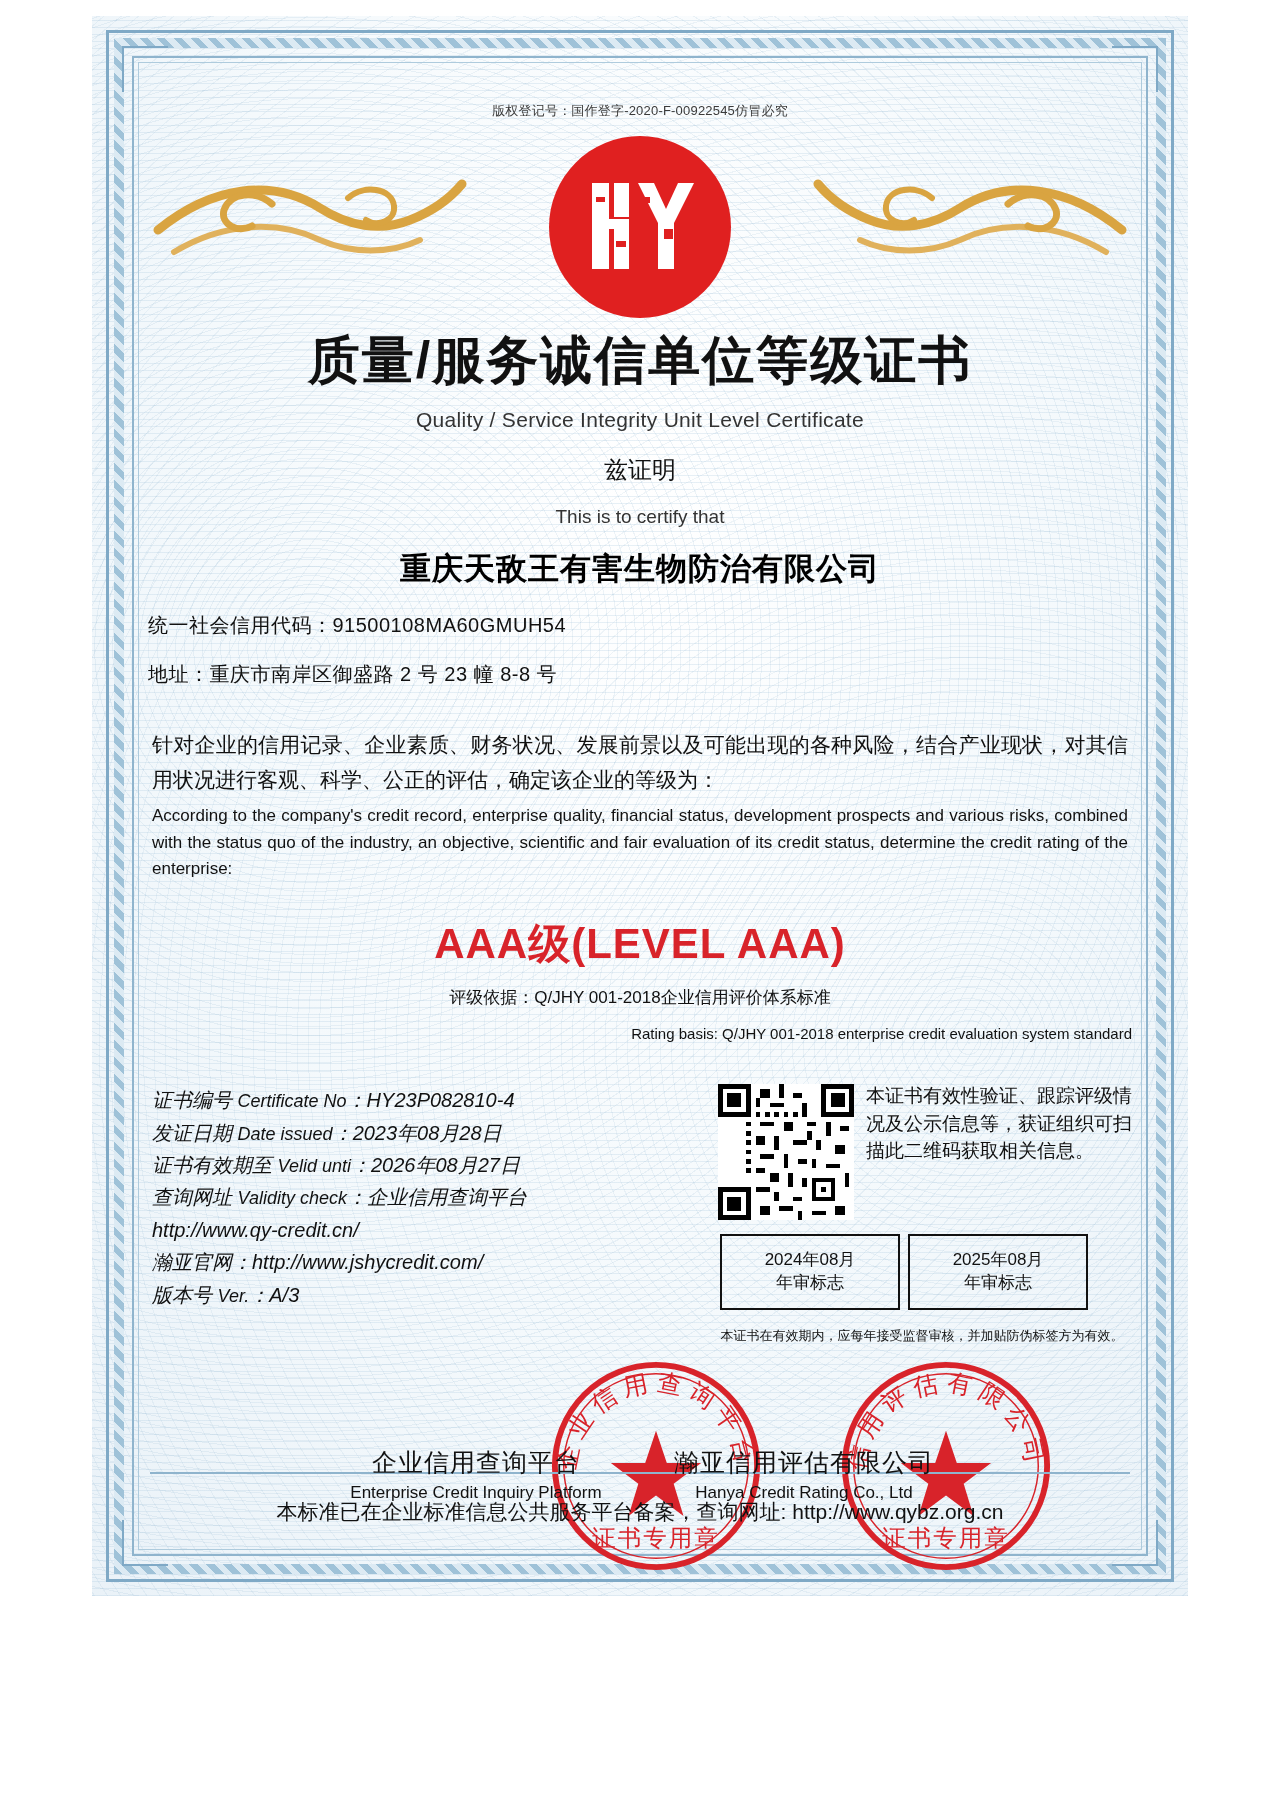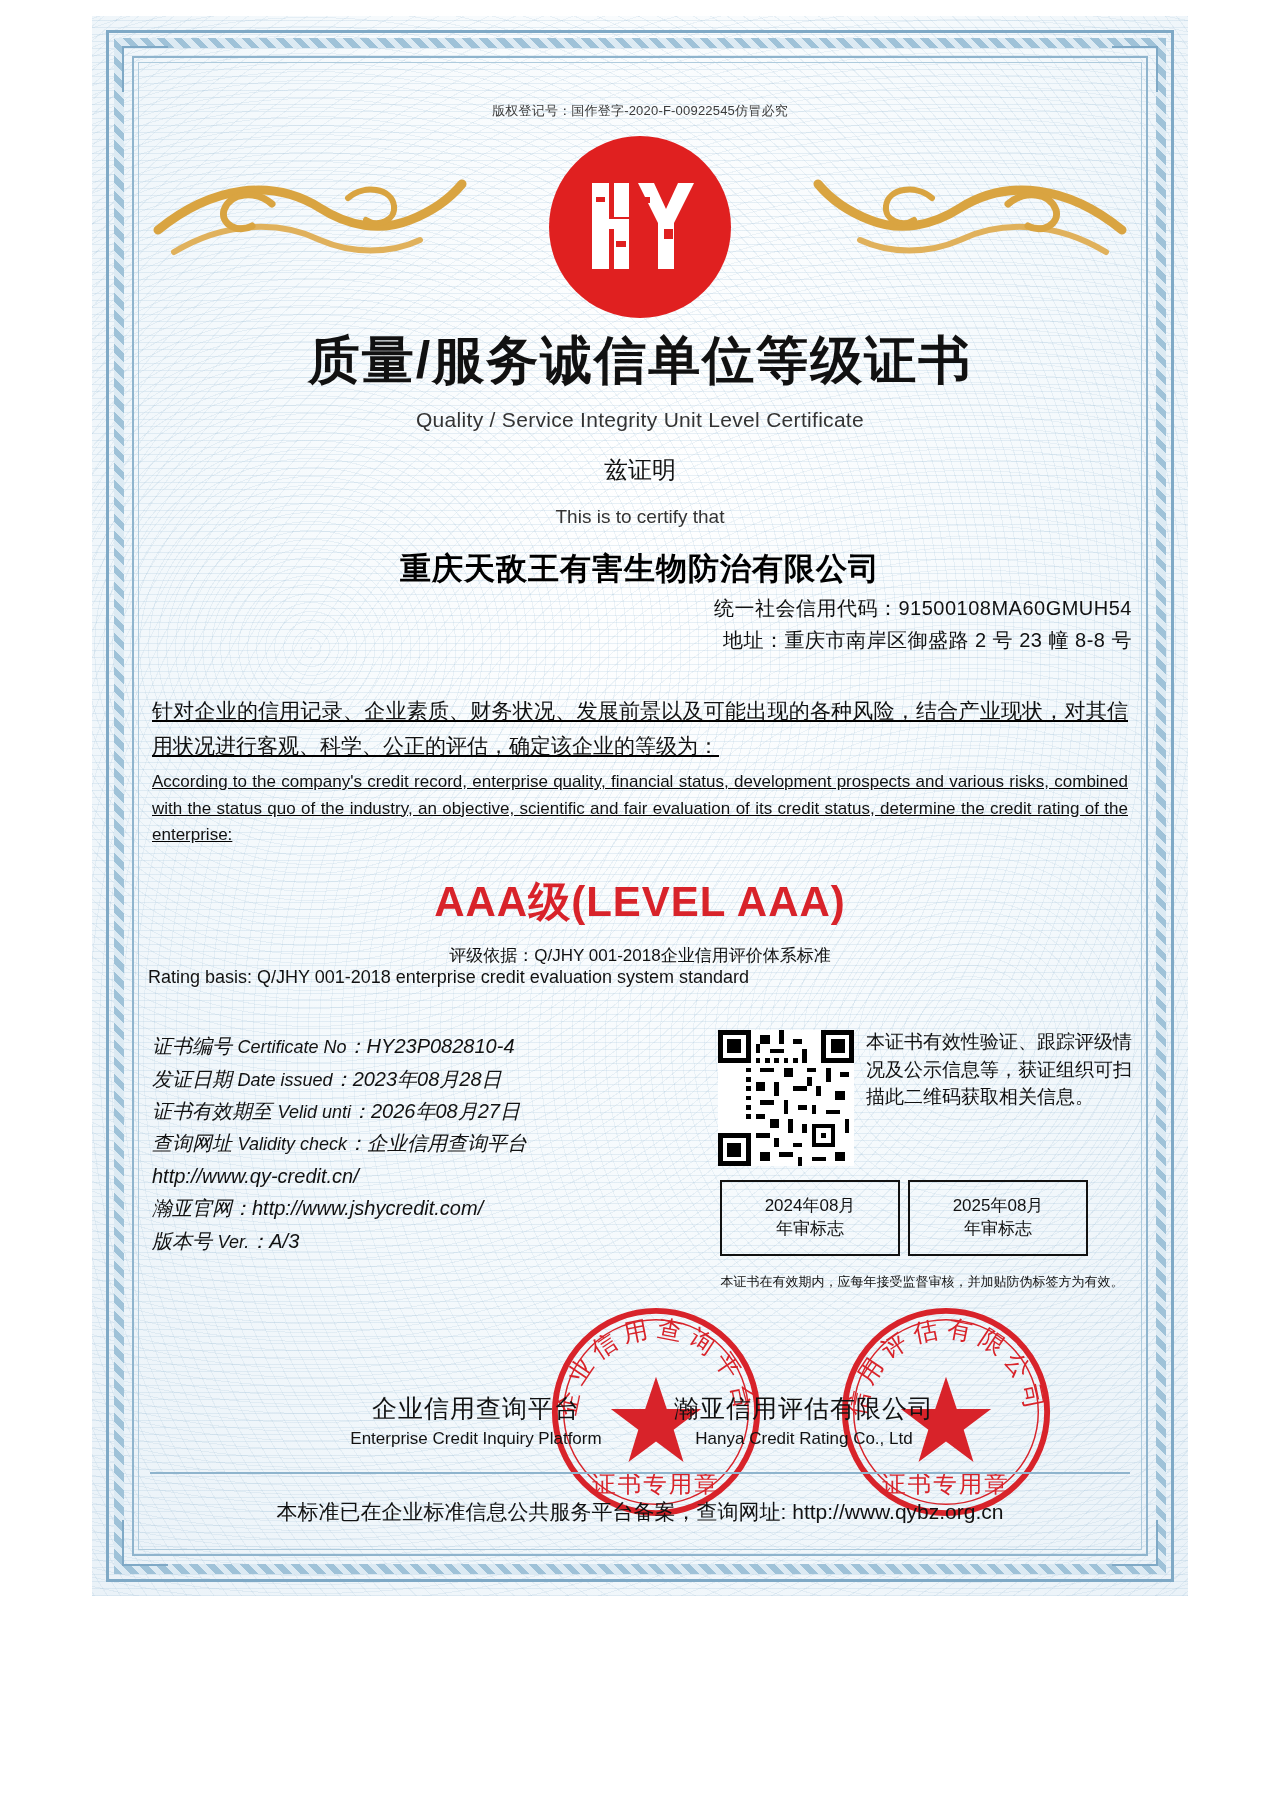--- a/index.html
+++ b/index.html
@@ -156,32 +156,31 @@
   .company {
     text-align: center;
     font-size: 31px;
     font-weight: bold;
     color: #000;
     margin-top: 20px;
     letter-spacing: 1px;
   }
   .credit-code,
   .address {
-    text-align: right;
+    text-align: left;
     font-size: 20px;
     color: #111;
-    margin-top: 5px;
+    margin-top: 22px;
     letter-spacing: 0.5px;
   }
 
   
   .body-block {
-    margin-top: 40px;
-    padding: 0 4px;
-    text-decoration: underline;
+    margin-top: 32px;
+    padding: 8px 4px;
   }
   .body-cn {
     font-size: 21px;
     line-height: 1.65;
     color: #111;
     text-align: justify;
     text-indent: 0;
   }
   .body-en {
     font-size: 17px;
@@ -199,24 +198,24 @@
     margin-top: 26px;
     letter-spacing: 1px;
   }
   .rating-basis-cn {
     text-align: center;
     font-size: 17px;
     color: #111;
     margin-top: 14px;
   }
   .rating-basis-en {
-    text-align: left;
-    font-size: 18px;
-    color: #111;
-    margin-top: 0;
+    text-align: right;
+    font-size: 15px;
+    color: #111;
+    margin-top: 16px;
   }
 
   
   .details-row {
     display: flex;
     margin-top: 42px;
     align-items: flex-start;
   }
   .details-left {
     width: 560px;

